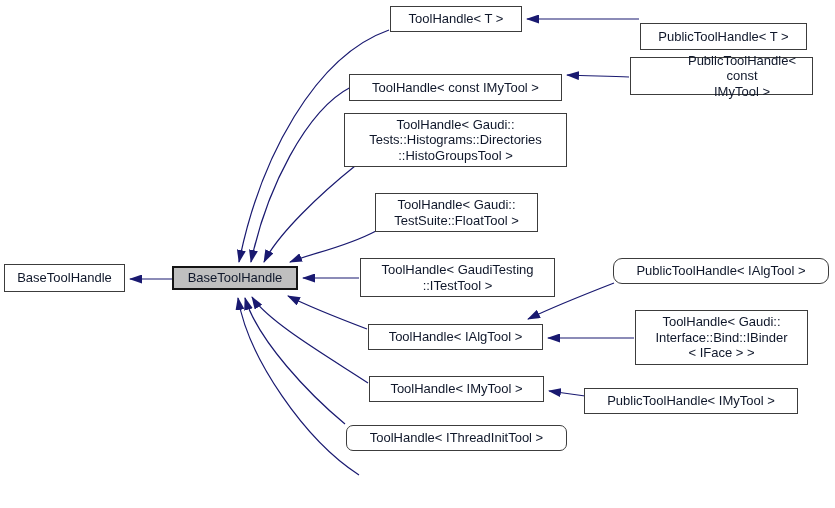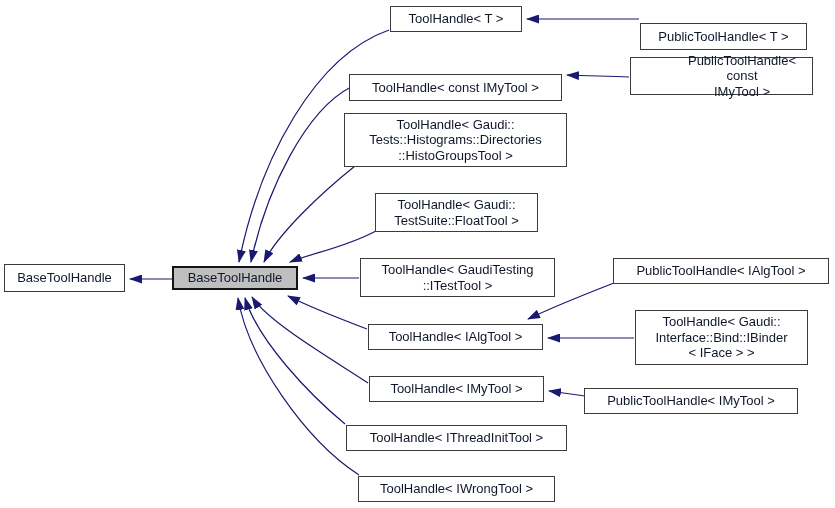--- a/index.html
+++ b/index.html
@@ -87,22 +87,21 @@
       <div class="node" style="left: 630px; top: 57px; width: 183px; height: 38px; padding-left: 44px;">PublicToolHandle&lt; const
 IMyTool &gt;</div>
       <div class="node" style="left: 344px; top: 113px; width: 223px; height: 54px;">ToolHandle&lt; Gaudi::
 Tests::Histograms::Directories
 ::HistoGroupsTool &gt;</div>
       <div class="node" style="left: 375px; top: 193px; width: 163px; height: 39px;">ToolHandle&lt; Gaudi::
 TestSuite::FloatTool &gt;</div>
       <div class="node" style="left: 360px; top: 258px; width: 195px; height: 39px;">ToolHandle&lt; GaudiTesting
 ::ITestTool &gt;</div>
       <div class="node" style="left: 368px; top: 324px; width: 175px; height: 26px;">ToolHandle&lt; IAlgTool &gt;</div>
-      <div class="node" style="left: 613px; top: 258px; width: 216px; height: 26px;">PublicToolHandle&lt; IAlgTool &gt;</div>
+      <div class="node" style="left: 613px; top: 258px; width: 216px; height: 26px; border-radius: 9px;">PublicToolHandle&lt; IAlgTool &gt;</div>
       <div class="node" style="left: 635px; top: 310px; width: 173px; height: 55px;">ToolHandle&lt; Gaudi::
 Interface::Bind::IBinder
 &lt; IFace &gt; &gt;</div>
       <div class="node" style="left: 369px; top: 376px; width: 175px; height: 26px;">ToolHandle&lt; IMyTool &gt;</div>
       <div class="node" style="left: 584px; top: 388px; width: 214px; height: 26px;">PublicToolHandle&lt; IMyTool &gt;</div>
-      <div class="node" style="left: 346px; top: 425px; width: 221px; height: 26px;">ToolHandle&lt; IThreadInitTool &gt;</div>
-      <div class="node" style="left: 358px; top: 476px; width: 197px; height: 26px;">ToolHandle&lt; IWrongTool &gt;</div>
+      <div class="node" style="left: 346px; top: 425px; width: 221px; height: 26px; border-radius: 7px;">ToolHandle&lt; IThreadInitTool &gt;</div>
     </div>
 </div>
 
 </body></html>

